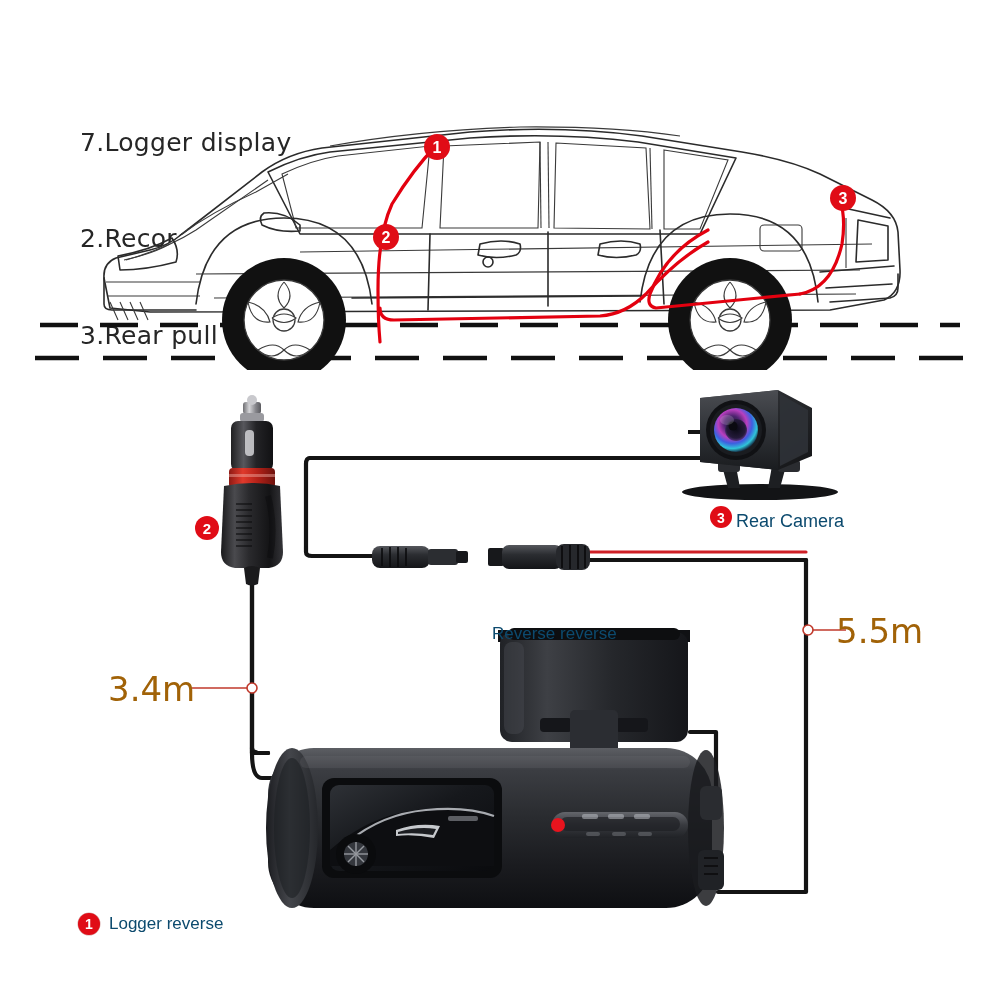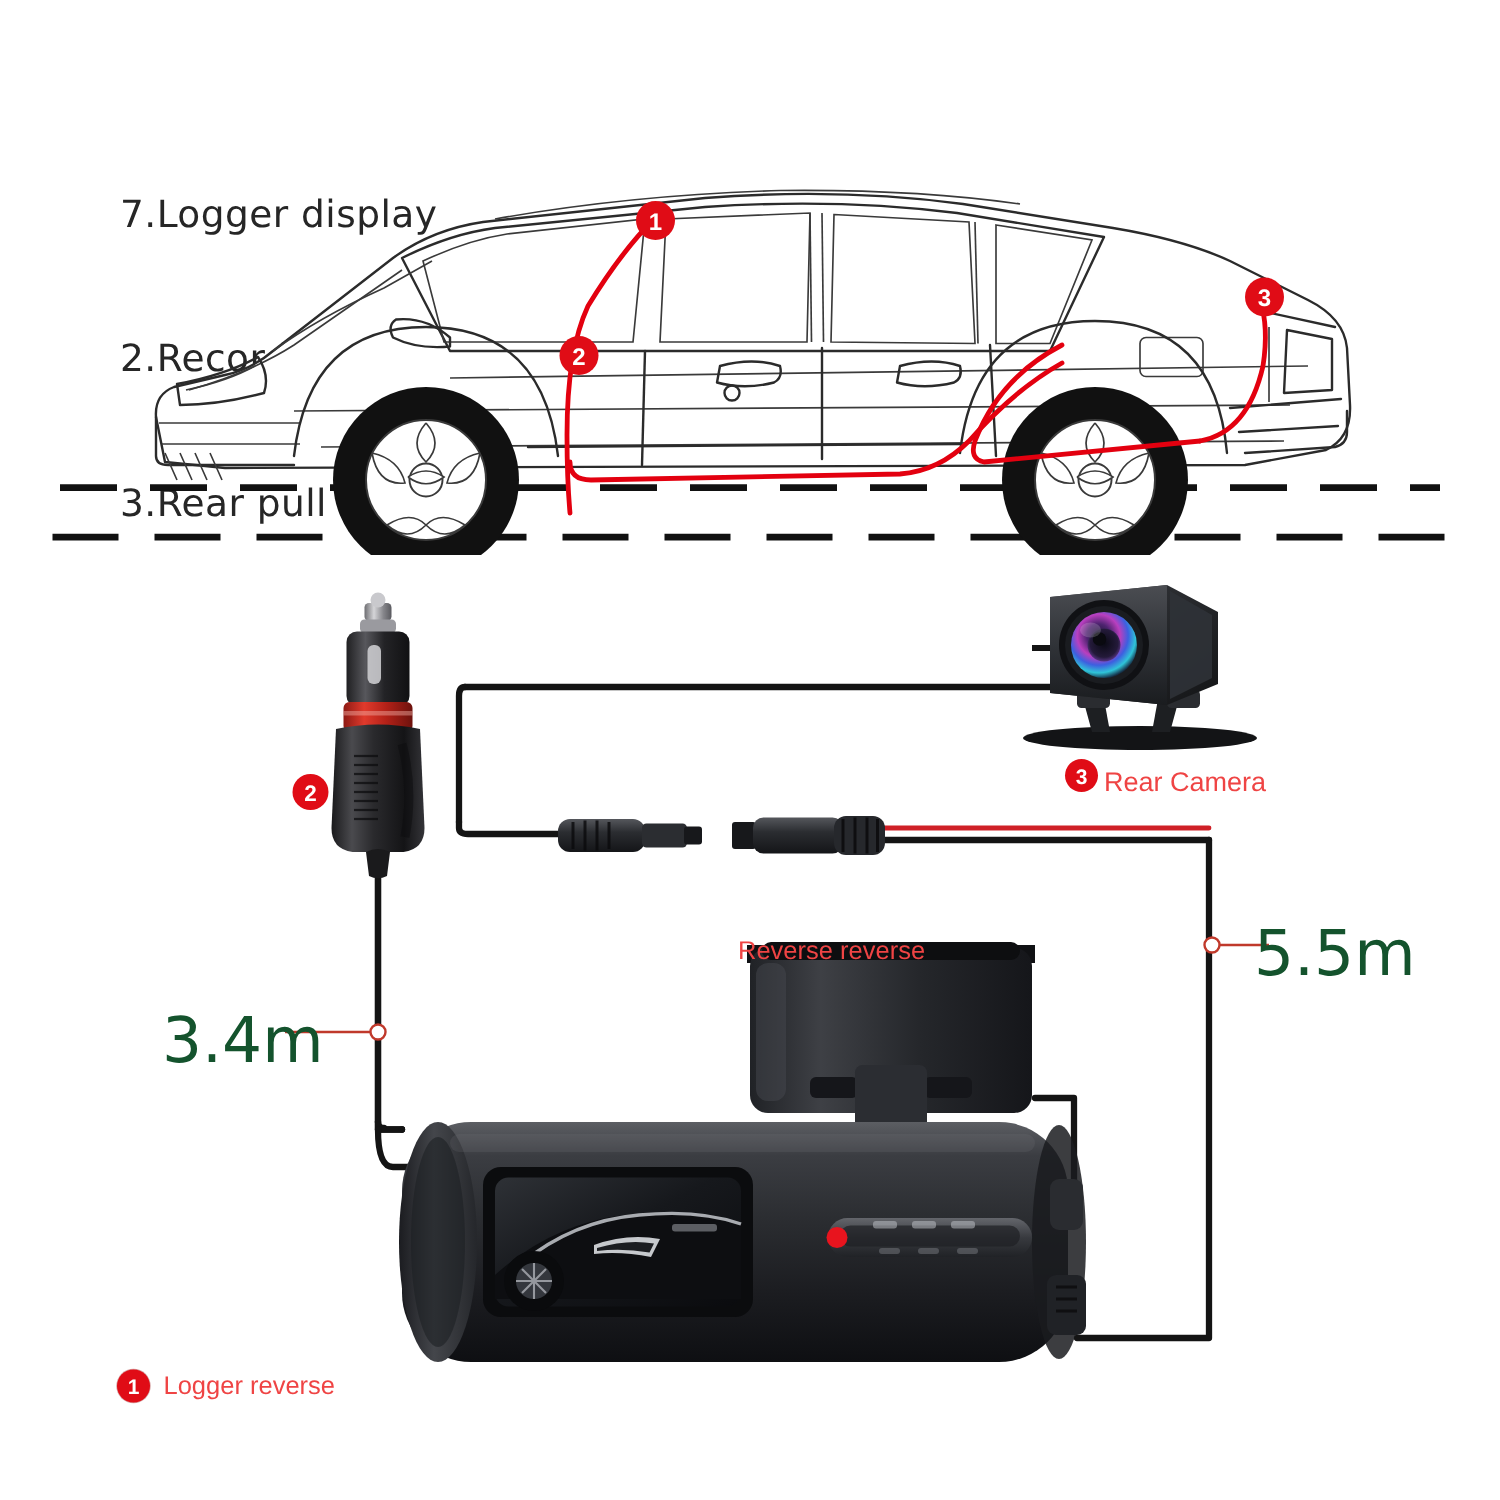--- a/index.html
+++ b/index.html
@@ -48,27 +48,27 @@
   .badge-sm { width: 22px; height: 22px; font-size: 14px; }
 
   
   #car-scene { left: 0; top: 20px; width: 1000px; height: 350px; }
 
   
   #hardware-scene { left: 0; top: 380px; width: 1000px; height: 600px; }
 
   .caption {
     font-size: 17px;
-    color: #ef4444;
+    color: #0c4a6e;
     font-family: "Liberation Sans", sans-serif;
     white-space: pre;
   }
   .measure {
-    color: #14532d;
-    font-size: 42px;
+    color: #a16207;
+    font-size: 34px;
     font-family: "DejaVu Sans", sans-serif;
     letter-spacing: 0px;
   }
   .label-row { display: flex; align-items: center; gap: 9px; }
 </style>
 </head>
 <body>
 
 <div class="abs legend">
   <div>7.Logger display</div>

